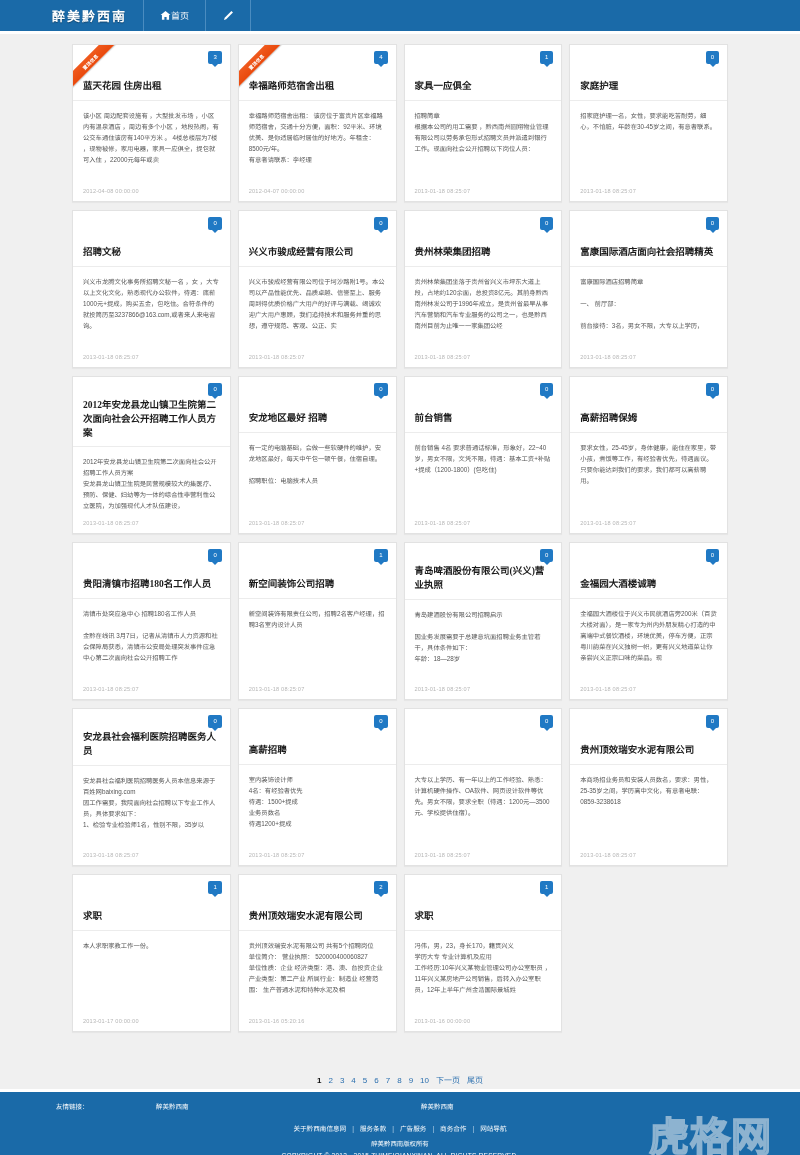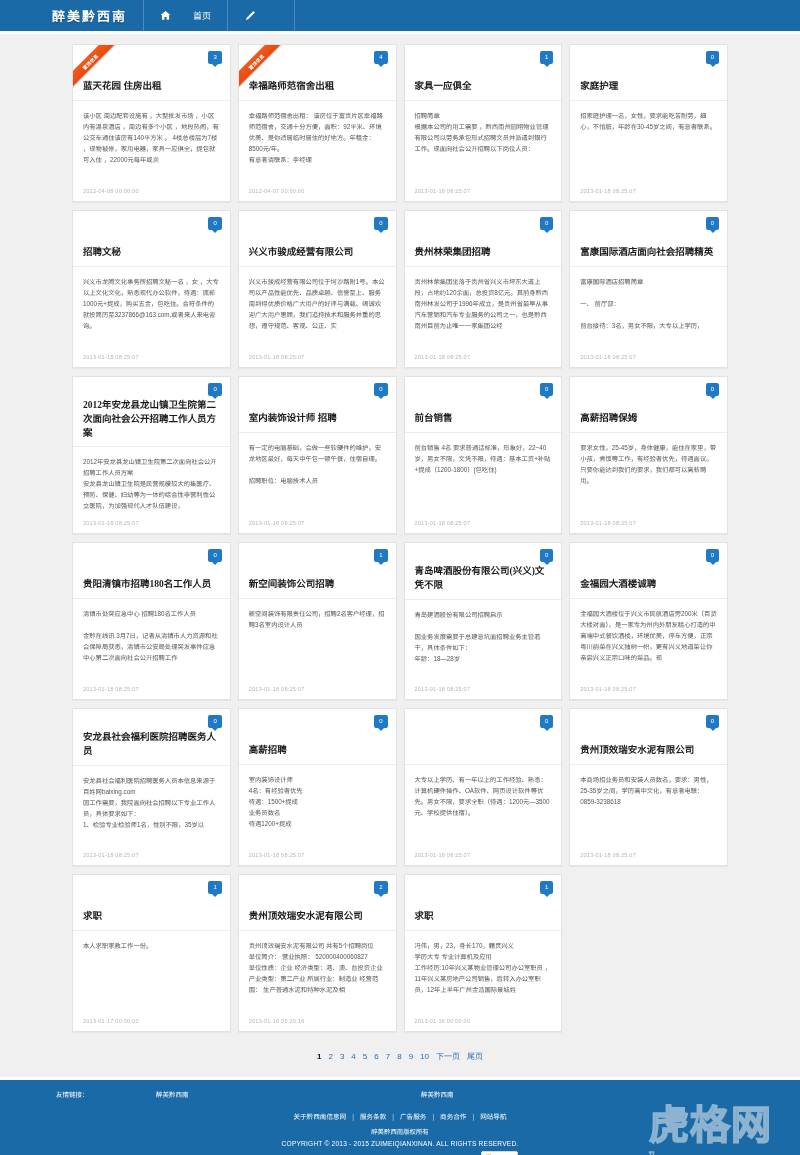--- a/index.html
+++ b/index.html
@@ -31,21 +31,21 @@
     padding: 0 16px 0 6px;
     color: #ffffff;
     font-family: "Liberation Serif", "DejaVu Serif", serif;
     font-weight: bold;
     font-size: 13px;
     letter-spacing: 2px;
     border-right: 1px solid #4a8cc0;
     text-shadow: 0 1px 1px rgba(0,0,0,.35);
   }
   .nav-item {
-    display: flex; align-items: center; gap: 22px;
+    display: flex; align-items: center; gap: 0;
     padding: 0 16px;
     color: #ffffff;
     font-size: 9px;
     border-right: 1px solid #4a8cc0;
     cursor: pointer;
   }
   .nav-item .ico { display: inline-flex; align-items: center; }
   .nav-item svg { display: block; }
 
   
@@ -137,24 +137,25 @@
     font-weight: bold;
     text-align: center;
     padding: 2.5px 0;
     letter-spacing: .4px;
     z-index: 2;
     box-shadow: 0 1px 1px rgba(0,0,0,.2);
   }
 
   
   .pager {
-    padding: 18px 0 16px 0;
+    padding: 18px 0 4px 0;
     text-align: center;
     font-size: 8px;
     color: #2b6fae;
+    margin-top: 24px;
   }
   .pager a {
     color: #2b6fae;
     text-decoration: none;
     padding: 0 3.5px;
     cursor: pointer;
   }
   .pager a.current { color: #111111; font-weight: bold; }
 
   
@@ -360,21 +361,21 @@
           <div class="badge">0</div>
           <div class="card-title">2012年安龙县龙山镇卫生院第二次面向社会公开招聘工作人员方案</div>
         </div>
         <div class="card-body">2012年安龙县龙山镇卫生院第二次面向社会公开招聘工作人员方案
     安龙县龙山镇卫生院是民营规模较大的集医疗、预防、保健、妇幼等为一体的综合性非营利性公立医院，为加强现代人才队伍建设，</div>
         <div class="card-date">2013-01-18 08:25:07</div>
       </div>
       <div class="card">
         <div class="card-head">
           <div class="badge">0</div>
-          <div class="card-title">室内装饰设计师 招聘</div>
+          <div class="card-title">安龙地区最好 招聘</div>
         </div>
         <div class="card-body">有一定的电脑基础，会做一些软硬件的维护，安龙地区最好，每天中午包一顿午餐，住宿自理。
 
 招聘职位：电脑技术人员</div>
         <div class="card-date">2013-01-18 08:25:07</div>
       </div>
       <div class="card">
         <div class="card-head">
           <div class="badge">0</div>
           <div class="card-title">前台销售</div>
@@ -404,21 +405,21 @@
         <div class="card-head">
           <div class="badge">1</div>
           <div class="card-title">新空间装饰公司招聘</div>
         </div>
         <div class="card-body">新空间装饰有限责任公司，招聘2名客户经理，招聘3名室内设计人员</div>
         <div class="card-date">2013-01-18 08:25:07</div>
       </div>
       <div class="card">
         <div class="card-head">
           <div class="badge">0</div>
-          <div class="card-title">青岛啤酒股份有限公司(兴义)文凭不限</div>
+          <div class="card-title">青岛啤酒股份有限公司(兴义)营业执照</div>
         </div>
         <div class="card-body">青岛建酒股份有限公司招聘启示
 
 因业务发展需要于总建意坑面招聘业务主管若干，具体条件如下：
 年龄：18—28岁</div>
         <div class="card-date">2013-01-18 08:25:07</div>
       </div>
       <div class="card">
         <div class="card-head">
           <div class="badge">0</div>

